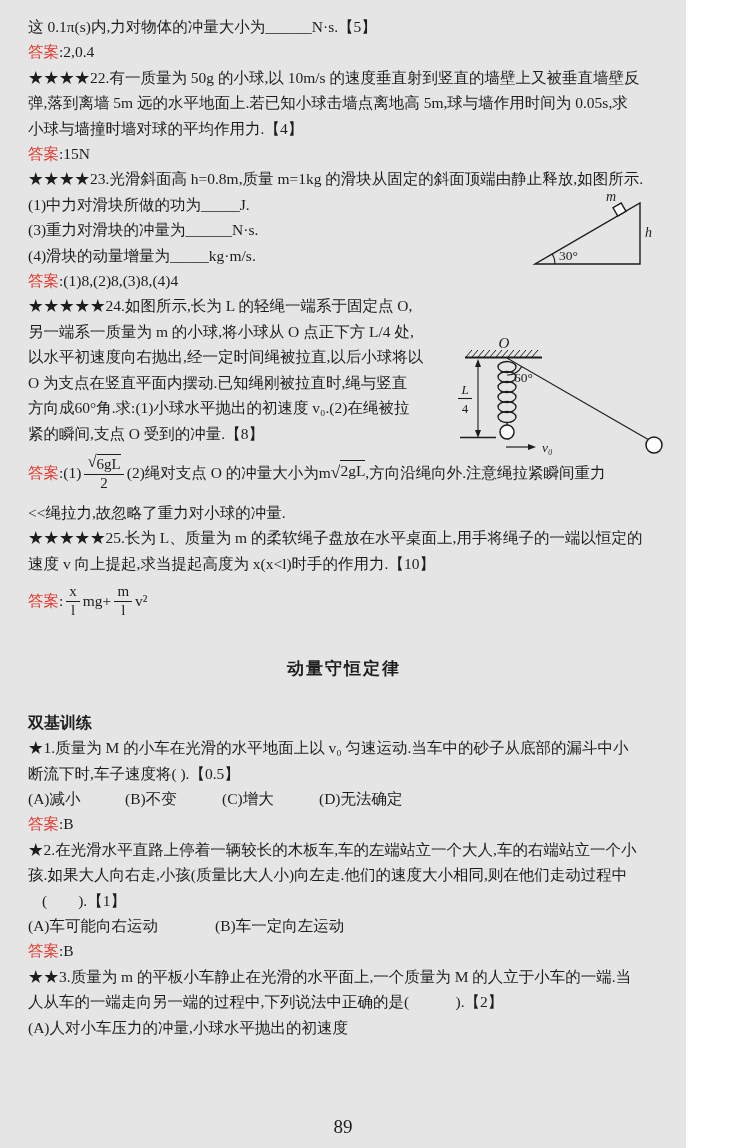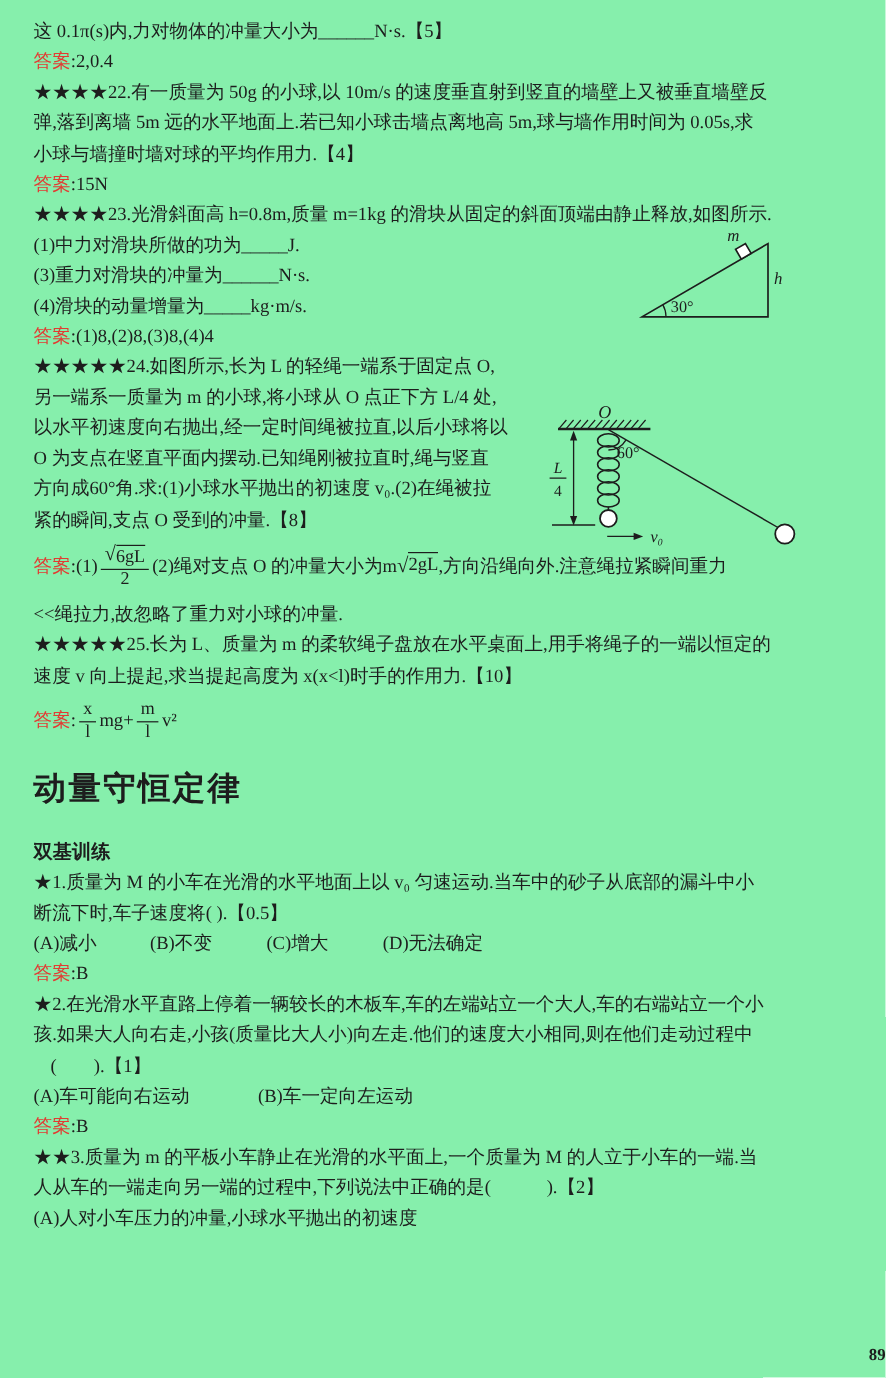--- a/index.html
+++ b/index.html
@@ -2,23 +2,23 @@
 <html><head>
 <meta charset="utf-8">
 <style>
   html,body { margin:0; padding:0; background:#ffffff; }
   body {
     width:738px; height:1148px;
     font-family:"Liberation Serif","DejaVu Serif",serif;
     color:#1d1d1d; font-size:15.5px;
   }
   .page {
-    position:relative; width:738px; height:1148px;
+    position:relative; width:686px; height:1148px;
     padding:14px 26px 0 28px; box-sizing:border-box; overflow:hidden;
-    background:#86efac;
+    background:#e5e5e5;
   }
   .ln { line-height:25.4px; white-space:nowrap; }
   .red { color:#e23b32; }
   .indent { padding-left:14px; }
 
   
   .optrow span { display:inline-block; }
   .optrow.four span { width:97px; }
   .optrow.four span:last-child { width:auto; }
   .optrow.two span:first-child { width:187px; }
@@ -29,37 +29,37 @@
   .frac { display:inline-flex; flex-direction:column; align-items:center; margin:0 3px; line-height:1.15; font-size:15px; }
   .frac .num { display:block; border-bottom:1.3px solid #1d1d1d; padding:0 3px; text-align:center; }
   .frac .den { display:block; text-align:center; }
   .sqrt { display:inline-flex; align-items:flex-start; }
   .rad::before { content:"√"; font-size:1.12em; line-height:1; }
   .radicand { border-top:1.3px solid #1d1d1d; line-height:1.25; }
 
   
   .heading {
     font-family:"Liberation Sans","DejaVu Sans",sans-serif;
-    font-weight:bold; font-size:27px; text-align:left;
-    margin:13px 0 0; line-height:36px; letter-spacing:2px;
+    font-weight:bold; font-size:17px; text-align:center;
+    margin:25px 0 0; line-height:36px; letter-spacing:2px;
   }
   .subheading {
     font-family:"Liberation Sans","DejaVu Sans",sans-serif;
     font-weight:bold; font-size:16px; margin-top:24px; line-height:24px;
   }
 
   
   .fig { position:absolute; }
   .fig-incline { left:524px; top:186px; }
   .fig-pendulum { left:452px; top:330px; }
   svg text { font-family:"Liberation Serif","DejaVu Serif",serif; }
 
   .pagenum {
     position:absolute; bottom:10px; left:0; width:100%;
-    text-align:right; font-size:14px; color:#1d1d1d;font-weight:bold;
+    text-align:center; font-size:19px; color:#1d1d1d;
   }
 </style>
 </head>
 <body>
 
 <div class="page">
 
   <div class="ln">这 0.1π(s)内,力对物体的冲量大小为______N·s.【5】</div>
   <div class="ln"><span class="red">答案</span><span>:2,0.4</span></div>
 

